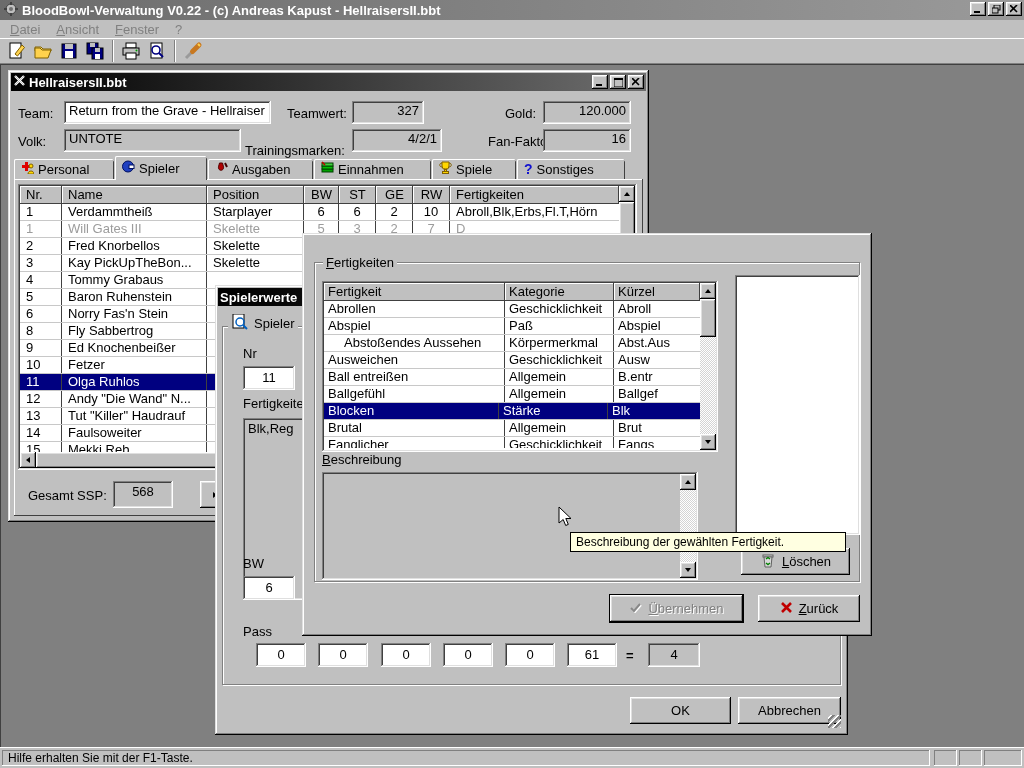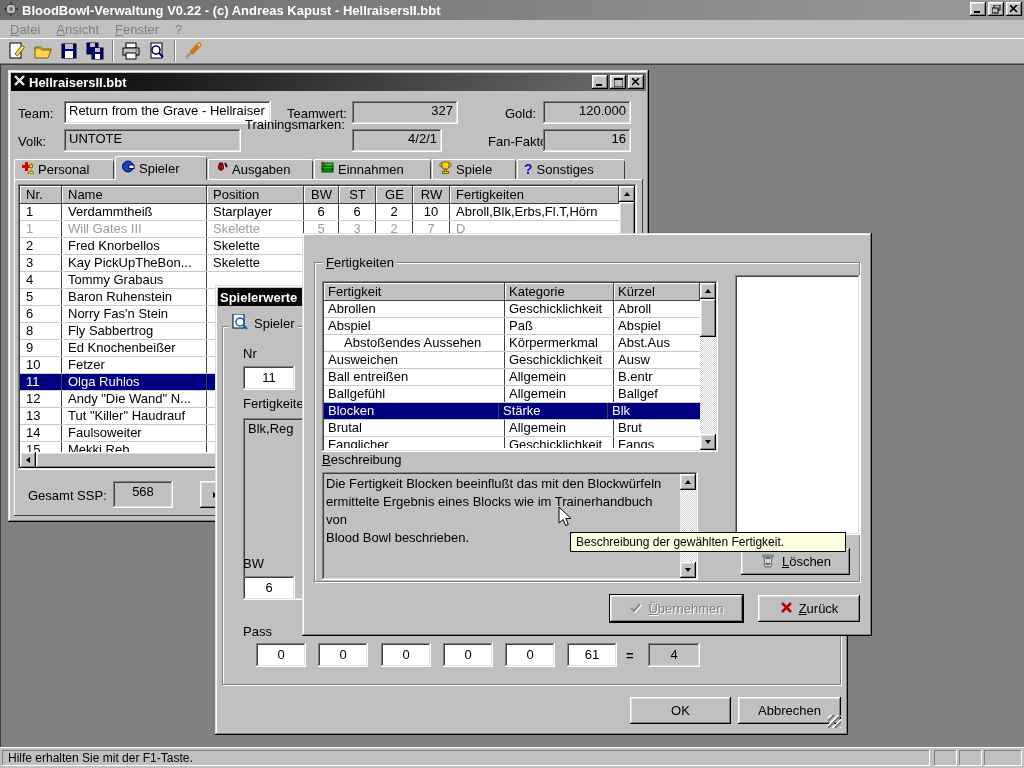--- a/index.html
+++ b/index.html
@@ -205,27 +205,27 @@
                 <svg width="8" height="8">
                   <path d="M0 0 L7 7 M7 0 L0 7" stroke="#000" stroke-width="1.6"></path>
                 </svg>
               </span>
           </span>
         </div>
 
         <span class="lbl" style="left:7px;top:33px;">Team:</span>
         <span class="field white bevel-in" style="left:53px;top:28px;width:207px;height:23px;">Return from the Grave - Hellraiser</span>
         <span class="lbl" style="left:276px;top:33px;">Teamwert:</span>
-        <span class="field right bevel-in" style="left:341px;top:28px;width:106px;height:23px;">327</span>
+        <span class="field right bevel-in" style="left:341px;top:28px;width:72px;height:23px;">327</span>
         <span class="lbl" style="left:494px;top:33px;">Gold:</span>
         <span class="field right bevel-in" style="left:532px;top:28px;width:88px;height:23px;">120.000</span>
 
         <span class="lbl" style="left:7px;top:61px;">Volk:</span>
         <span class="field bevel-in" style="left:53px;top:56px;width:177px;height:23px;">UNTOTE</span>
-        <span class="lbl" style="left:234px;top:44px;">Trainingsmarken:</span>
+        <span class="lbl" style="left:234px;top:70px;">Trainingsmarken:</span>
         <span class="field right bevel-in" style="left:341px;top:56px;width:90px;height:23px;">4/2/1</span>
         <span class="lbl" style="left:477px;top:61px;">Fan-Faktor:</span>
         <span class="field right bevel-in" style="left:532px;top:56px;width:88px;height:23px;">16</span>
 
         <div class="tab" style="left:3px;width:100px;">
           <span><svg width="13" height="13">
                 <path d="M1 4 h3 v-3 h3 v3 h3 v3 h-3 v3 h-3 v-3 h-3 z" fill="#e00000"></path>
                 <circle cx="10" cy="5" r="2" fill="#ffd700" stroke="#806000"></circle>
                 <path d="M7 13 c0-4 6-4 6 0 z" fill="#ffd700" stroke="#806000"></path>
               </svg></span>
@@ -572,23 +572,20 @@
             <span class="sbtn bevel-out" style="left:0;bottom:0;width:16px;height:16px;">
                 <span class="tri-down"></span>
               </span>
           </div>
         </div>
 
         <div class="abs bevel-in" style="left:430px;top:39px;width:125px;height:260px;background:#fff;"></div>
 
         <span class="lbl ufirst" style="left:17px;top:216px;"><u>B</u>eschreibung</span>
         <div class="abs bevel-in" style="left:17px;top:236px;width:376px;height:108px;background:#c0c0c0;">
-          <div class="memo-text" style="position:absolute;left:4px;top:3px;width:336px;">Die Fertigkeit Blocken beeinflußt das mit den Blockwürfeln
-ermittelte Ergebnis eines Blocks wie im Trainerhandbuch von
-Blood Bowl beschrieben.</div>
           <div class="abs dither" style="right:2px;top:2px;width:16px;height:104px;">
             <span class="sbtn bevel-out" style="left:0;top:0;width:16px;height:16px;">
                 <span class="tri-up"></span>
               </span>
             <span class="sbtn bevel-out" style="left:0;bottom:0;width:16px;height:16px;">
                 <span class="tri-down"></span>
               </span>
           </div>
         </div>
 

